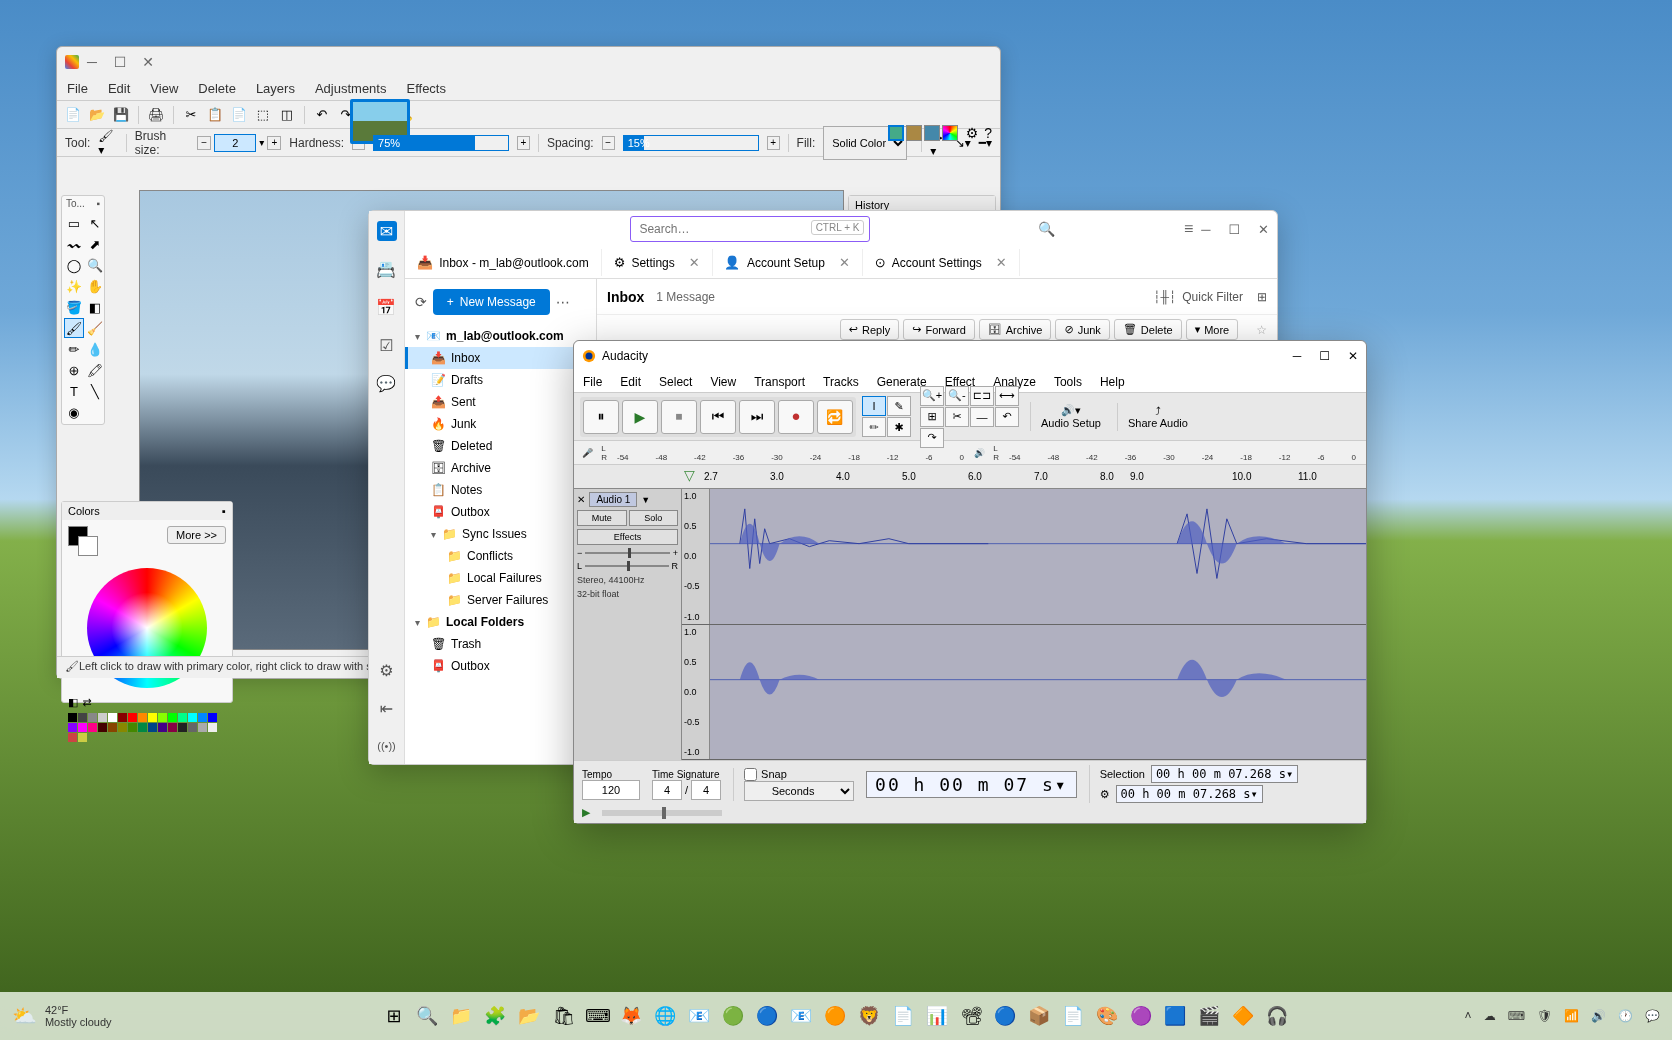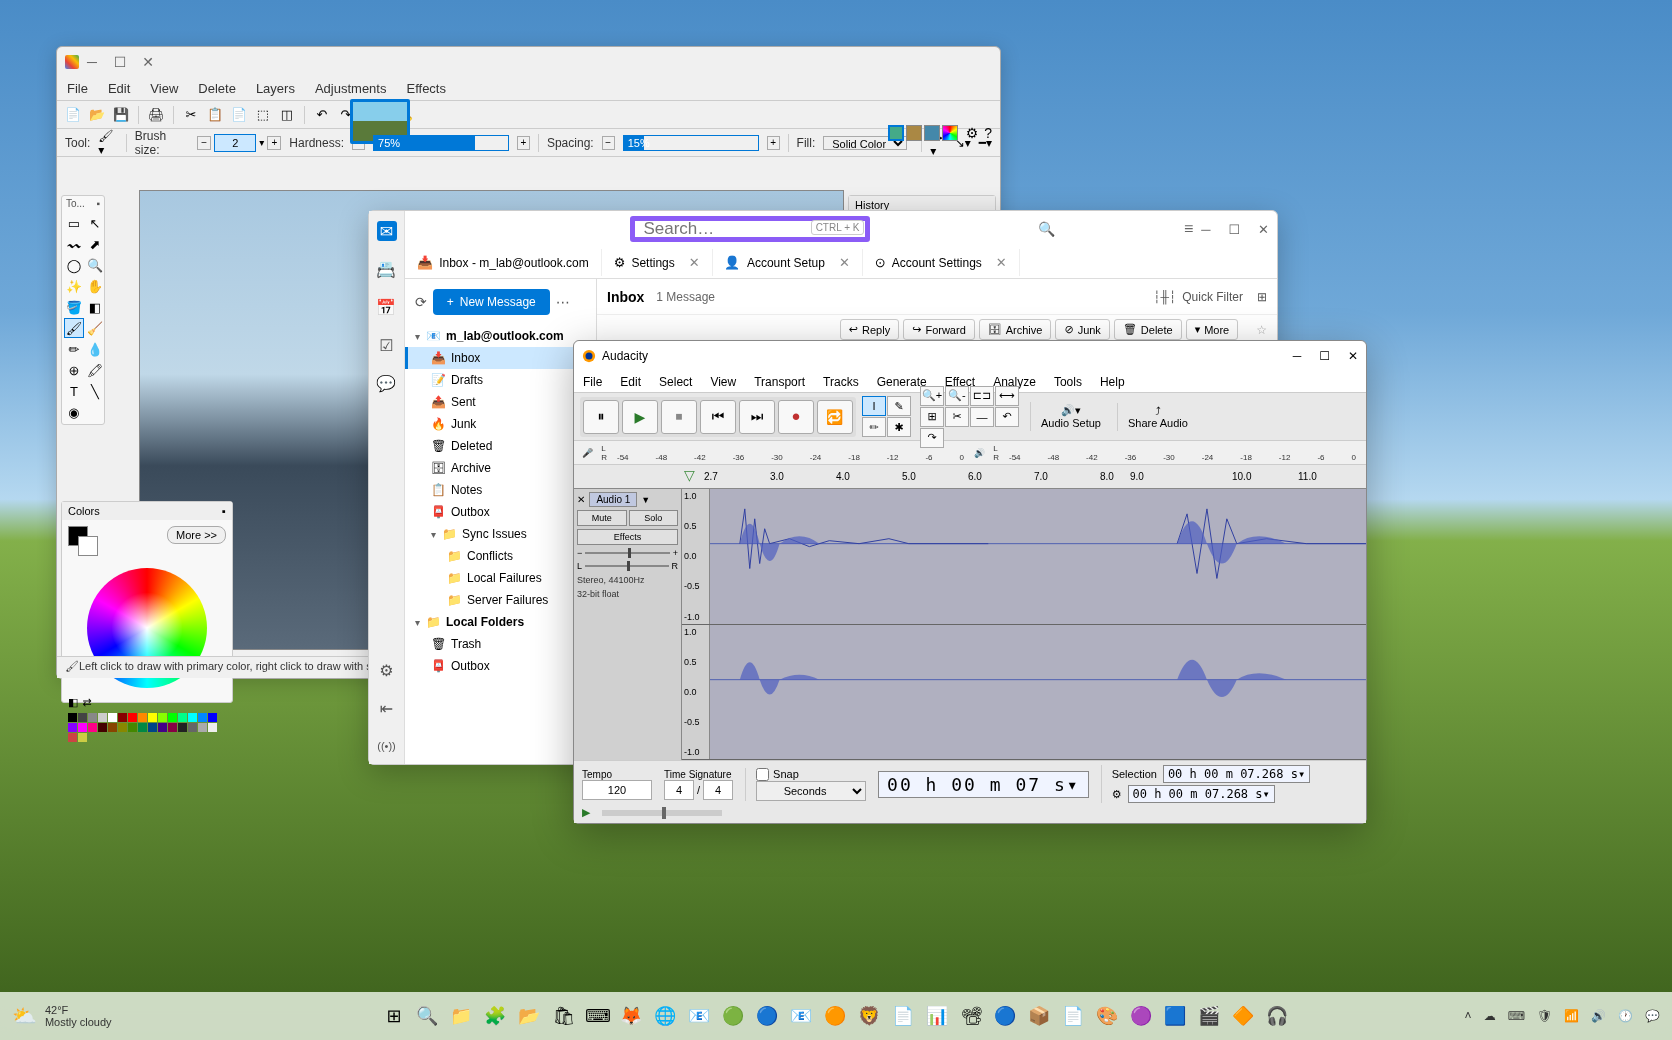--- a/index.html
+++ b/index.html
@@ -22,51 +22,51 @@
 .pn-colorboxes { position: absolute; right: 8px; top: 78px; display: flex; gap: 2px; }
 .pn-cb { width: 16px; height: 16px; border: 1px solid #888; cursor: pointer; }
 .pn-cb.active { border: 2px solid #0078d7; }
 .pn-toolbar2 { height: 28px; display: flex; align-items: center; padding: 0 8px; gap: 8px; border-bottom: 1px solid #ccc; font-size: 12px; }
 .pn-label { color: #333; }
 .pn-brushslot { display: flex; align-items: center; gap: 3px; }
 .pn-plusminus { width: 14px; height: 14px; border: 1px solid #aaa; font-size: 10px; display: flex; align-items: center; justify-content: center; cursor: pointer; }
 .pn-num { width: 42px; height: 18px; border: 1px solid #0078d7; background: #cce8ff; text-align: center; font-size: 11px; }
 .pn-pctbar { height: 16px; border: 1px solid #0078d7; display: flex; align-items: center; position: relative; font-size: 11px; }
 .pn-pctbar .fill { height: 100%; background: #0078d7; color: #fff; display: flex; align-items: center; padding-left: 4px; }
-.pn-select { height: 14px; border: 1px solid #aaa; font-size: 11px; padding: 0 4px; }
+.pn-select { height: 34px; border: 1px solid #aaa; font-size: 11px; padding: 0 4px; }
 .pn-canvas { position: absolute; left: 82px; top: 143px; right: 156px; bottom: 28px; background: linear-gradient(180deg,#a8c8e0 0%,#c0d8e8 40%,#3a4a5a 60%,#5a6a7a 100%); border: 1px solid #888; }
 .pn-tools { position: absolute; left: 4px; top: 148px; width: 44px; background: #f8f8f8; border: 1px solid #ccc; border-radius: 3px; }
 .pn-tools-header { font-size: 10px; padding: 2px 4px; color: #555; display: flex; justify-content: space-between; }
 .pn-tools-grid { display: grid; grid-template-columns: 1fr 1fr; gap: 1px; padding: 2px; }
 .pn-tool { width: 20px; height: 20px; display: flex; align-items: center; justify-content: center; font-size: 13px; cursor: pointer; }
 .pn-tool.active { background: #cce8ff; border: 1px solid #0078d7; }
 .pn-history { position: absolute; right: 4px; top: 148px; width: 148px; height: 70px; background: #f8f8f8; border: 1px solid #ccc; border-radius: 3px; }
 .pn-hist-header { font-size: 11px; padding: 3px 6px; background: #eee; border-bottom: 1px solid #ccc; }
 .pn-hist-item { font-size: 11px; padding: 3px 6px; background: #cce8ff; display: flex; gap: 4px; align-items: center; }
 .pn-colors { position: absolute; left: 4px; top: 454px; width: 172px; height: 202px; background: #f8f8f8; border: 1px solid #ccc; border-radius: 3px; }
 .pn-colors-hdr { font-size: 11px; padding: 3px 6px; background: #eee; display: flex; justify-content: space-between; }
 .pn-colors-body { padding: 6px; }
 .pn-fgbg { position: relative; width: 30px; height: 30px; display: inline-block; }
 .pn-fg { position: absolute; width: 20px; height: 20px; background: #000; border: 1px solid #888; }
 .pn-bg { position: absolute; right: 0; bottom: 0; width: 20px; height: 20px; background: #fff; border: 1px solid #888; }
-.pn-more { float: right; font-size: 11px; border: 1px solid #aaa; padding: 2px 8px; border-radius: 8px; background: #f0f0f0; cursor: pointer; }
+.pn-more { float: right; font-size: 11px; border: 1px solid #aaa; padding: 2px 8px; border-radius: 3px; background: #f0f0f0; cursor: pointer; }
 .pn-wheel { width: 120px; height: 120px; border-radius: 50%; margin: 8px auto; background: conic-gradient(red,yellow,lime,cyan,blue,magenta,red); position: relative; }
 .pn-wheel::after { content: ''; position: absolute; inset: 20%; border-radius: 50%; background: radial-gradient(circle,#fff 0%,transparent 70%); }
 .pn-swatches { display: flex; flex-wrap: wrap; gap: 1px; margin-top: 4px; }
 .pn-swatch { width: 9px; height: 9px; }
 .pn-status { position: absolute; bottom: 0; left: 0; right: 0; height: 22px; font-size: 11px; padding: 3px 8px; border-top: 1px solid #ccc; background: #f0f0f0; color: #333; }
 
 
 .thunderbird { position: absolute; left: 368px; top: 210px; width: 910px; height: 555px; background: #fff; border: 1px solid #ccc; border-radius: 6px; box-shadow: 0 8px 30px rgba(0,0,0,0.25); }
 .tb-strip { position: absolute; left: 0; top: 0; bottom: 0; width: 36px; background: #f0f0f0; border-right: 1px solid #ddd; display: flex; flex-direction: column; align-items: center; padding-top: 10px; gap: 18px; }
 .tb-strip-icon { width: 20px; height: 20px; font-size: 16px; color: #555; cursor: pointer; display: flex; align-items: center; justify-content: center; }
 .tb-strip-icon.active { background: #0078d7; color: #fff; border-radius: 3px; padding: 3px; }
 .tb-top { height: 36px; margin-left: 36px; display: flex; align-items: center; padding: 0 8px; gap: 8px; }
 .tb-search { flex: 0 0 240px; margin: 0 auto; position: relative; }
-.tb-search input { width: 100%; height: 26px; border: 5px solid #8b5cf6; border-radius: 3px; padding: 0 8px; font-size: 17px; }
+.tb-search input { width: 100%; height: 26px; border: 1px solid #8b5cf6; border-radius: 3px; padding: 0 8px; font-size: 12px; }
 .tb-search-kbd { position: absolute; right: 6px; top: 4px; font-size: 10px; border: 1px solid #ccc; border-radius: 3px; padding: 1px 4px; color: #888; }
 .tb-wbtns { display: flex; gap: 18px; margin-left: auto; }
 .tb-wbtn { font-size: 13px; color: #666; cursor: pointer; }
 .tb-tabs { height: 32px; margin-left: 36px; display: flex; align-items: center; border-bottom: 1px solid #ddd; gap: 0; }
 .tb-tab { display: flex; align-items: center; gap: 6px; padding: 6px 12px; font-size: 12px; border-right: 1px solid #eee; cursor: pointer; }
 .tb-tab-icon { font-size: 13px; }
 .tb-tab-close { margin-left: 8px; color: #888; font-size: 13px; }
 .tb-main { margin-left: 36px; display: flex; height: calc(100% - 68px); }
 .tb-left { width: 192px; border-right: 1px solid #ddd; display: flex; flex-direction: column; }
 .tb-newmsg-row { padding: 10px; display: flex; gap: 6px; align-items: center; }
@@ -133,21 +133,21 @@
 .au-info { font-size: 9px; color: #333; margin-top: 4px; }
 .au-wave-area { flex: 1; display: flex; flex-direction: column; position: relative; }
 .au-wave-ch { flex: 1; background: #b0b0c0; position: relative; border-bottom: 1px solid #666; }
 .au-vscale { position: absolute; left: 0; top: 0; bottom: 0; width: 28px; background: #d0d0d0; border-right: 1px solid #888; font-size: 9px; display: flex; flex-direction: column; justify-content: space-between; padding: 2px; }
 .au-wave-svg { position: absolute; left: 28px; right: 0; top: 0; bottom: 0; }
 .au-clip-hdr { position: absolute; top: 0; height: 14px; background: #8a9ad0; border: 1px solid #5a6ab0; font-size: 9px; padding: 0 4px; color: #fff; }
 .au-bottom { border-top: 1px solid #ccc; padding: 4px 8px; background: #e8e8e8; }
 .au-bottom-row { display: flex; align-items: center; gap: 12px; font-size: 11px; }
 .au-timedisp { font-family: monospace; font-size: 18px; background: #f0f4ff; border: 1px solid #888; padding: 2px 8px; letter-spacing: 2px; }
 .au-timedisp-sm { font-family: monospace; font-size: 12px; background: #f0f4ff; border: 1px solid #888; padding: 1px 4px; }
-.au-spin { width: 70px; height: 20px; border: 1px solid #aaa; font-size: 11px; text-align: center; }
+.au-spin { width: 58px; height: 20px; border: 1px solid #aaa; font-size: 11px; text-align: center; }
 .au-status { font-size: 11px; padding: 3px 8px; border-top: 1px solid #ccc; }
 
 
 .taskbar { position: absolute; bottom: 0; left: 0; right: 0; height: 48px; background: rgba(230,240,225,0.85); backdrop-filter: blur(10px); display: flex; align-items: center; padding: 0 12px; }
 .tb-weather { display: flex; gap: 8px; align-items: center; font-size: 11px; color: #333; }
 .tb-weather-icon { font-size: 20px; }
 .tb-center { position: absolute; left: 50%; transform: translateX(-50%); display: flex; gap: 6px; }
 .tb-app { width: 28px; height: 28px; display: flex; align-items: center; justify-content: center; font-size: 18px; cursor: pointer; border-radius: 3px; }
 .tb-tray { margin-left: auto; display: flex; gap: 12px; align-items: center; font-size: 12px; color: #333; }
 </style>

